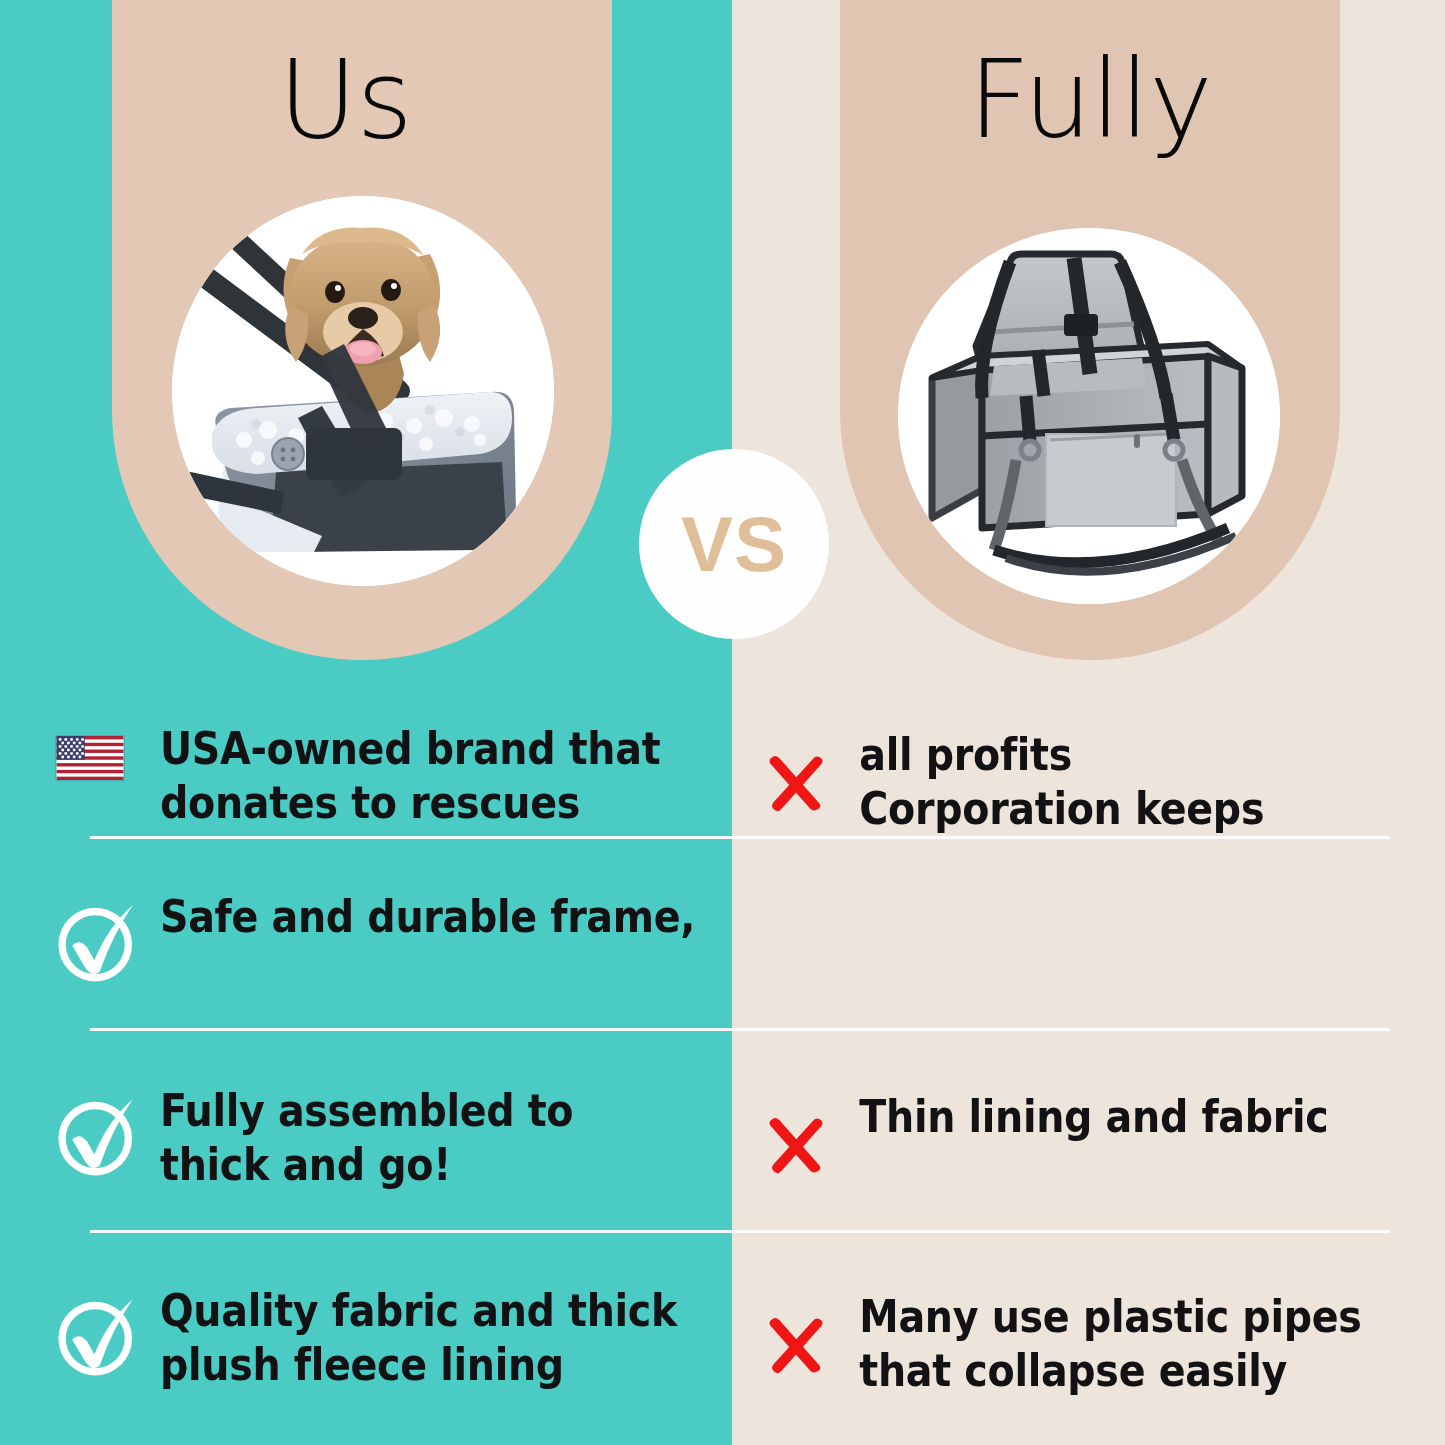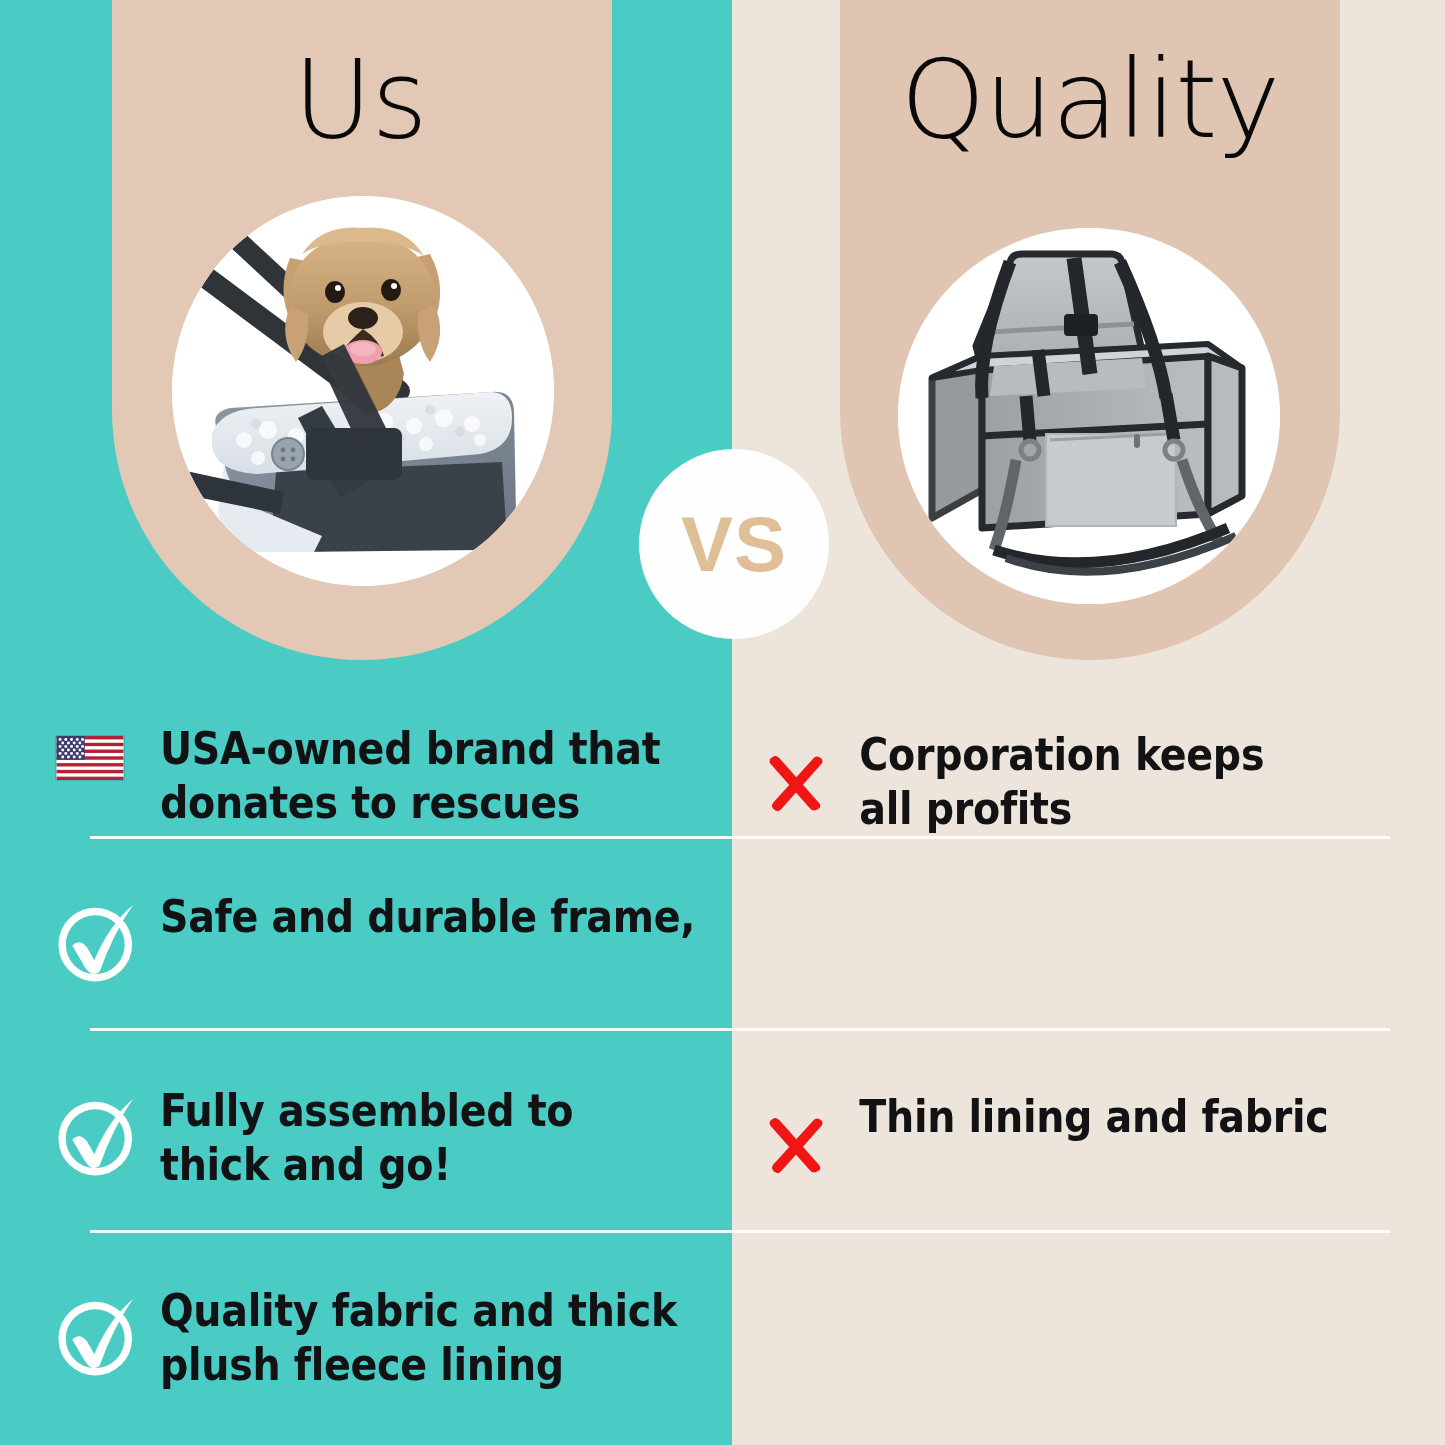--- a/index.html
+++ b/index.html
@@ -17,21 +17,21 @@
   .arch { position:absolute; top:0; }
   .arch.left  { left:112px; width:500px; height:660px; background:#E2C8B5;
                 border-radius:0 0 250px 250px; }
   .arch.right { left:840px; width:500px; height:660px; background:#E0C5B2;
                 border-radius:0 0 250px 250px; }
 
   
   .col-title { position:absolute; top:42px; width:500px; text-align:center;
                font-size:108px; line-height:1.08; font-weight:300; color:#09090a;
                letter-spacing:-1px; font-family:"DejaVu Sans", sans-serif; }
-  .col-title.left  { left:110px; }
+  .col-title.left  { left:95px; }
   .col-title.right { left:840px; }
 
   
   .photo-oval { position:absolute; background:#FFFFFF; border-radius:50%;
                 overflow:hidden; }
   .photo-oval.left  { left:172px; top:196px; width:382px; height:390px; }
   .photo-oval.right { left:898px; top:228px; width:382px; height:376px; }
   .photo-oval svg { display:block; width:100%; height:100%; }
 
   
@@ -74,21 +74,21 @@
 
 <div id="stage">
 
   <div class="half left"></div>
   <div class="half right"></div>
 
   <div class="arch left"></div>
   <div class="arch right"></div>
 
   <div class="col-title left">Us</div>
-  <div class="col-title right">Quality</div>
+  <div class="col-title right">Fully</div>
 
   <div class="photo-oval left">
     <svg viewBox="0 0 382 390" xmlns="http://www.w3.org/2000/svg">
       <defs>
         <clipPath id="ovalL">
             <ellipse cx="191" cy="195" rx="191" ry="195"></ellipse>
           </clipPath>
         <linearGradient id="fleeceG" x1="0" y1="0" x2="0" y2="1">
           <stop offset="0" stop-color="#eef2f6"></stop>
             <stop offset="1" stop-color="#d8dee6"></stop>
@@ -304,22 +304,22 @@
         </div>
       </div>
       <div class="cell con">
         <span class="icon-slot con-slot">
           <svg class="x-icon" viewBox="0 0 64 64" xmlns="http://www.w3.org/2000/svg">
             <path d="M9 7 Q12 4 16 8 L55 52 Q57 56 52 58 Q48 60 45 56 L7 13 Q5 9 9 7 Z" fill="#F01616"></path>
             <path d="M55 7 Q59 9 57 13 L18 57 Q15 61 11 58 Q7 55 10 51 L49 8 Q51 5 55 7 Z" fill="#F01616"></path>
           </svg>
         </span>
         <div class="feat-text">
+          <div>all profits</div>
           <div>Corporation keeps</div>
-          <div>all profits</div>
         </div>
       </div>
     </div>
 
     <div class="divider" style="top:176px;"></div>
 
     <div class="row" style="top:196px;">
       <div class="cell pro">
         <span class="icon-slot">
           <svg class="check-icon" viewBox="0 0 100 100" xmlns="http://www.w3.org/2000/svg">
@@ -369,16 +369,28 @@
           <svg class="check-icon" viewBox="0 0 100 100" xmlns="http://www.w3.org/2000/svg">
             <ellipse cx="47" cy="55" rx="36" ry="36" fill="none" stroke="#ffffff" stroke-width="8"></ellipse>
             <path d="M22 56 Q30 48 38 58 L46 72 Q62 34 88 12 Q66 44 52 84 Q44 92 36 80 Z" fill="#ffffff"></path>
           </svg>
         </span>
         <div class="feat-text">
           <div>Quality fabric and thick</div>
           <div>plush fleece lining</div>
         </div>
       </div>
+      <div class="cell con">
+        <span class="icon-slot con-slot">
+          <svg class="x-icon" viewBox="0 0 64 64" xmlns="http://www.w3.org/2000/svg">
+            <path d="M9 7 Q12 4 16 8 L55 52 Q57 56 52 58 Q48 60 45 56 L7 13 Q5 9 9 7 Z" fill="#F01616"></path>
+            <path d="M55 7 Q59 9 57 13 L18 57 Q15 61 11 58 Q7 55 10 51 L49 8 Q51 5 55 7 Z" fill="#F01616"></path>
+          </svg>
+        </span>
+        <div class="feat-text">
+          <div>Many use plastic pipes</div>
+          <div>that collapse easily</div>
+        </div>
+      </div>
     </div>
 
   </div>
 </div>
 
 </body></html>

